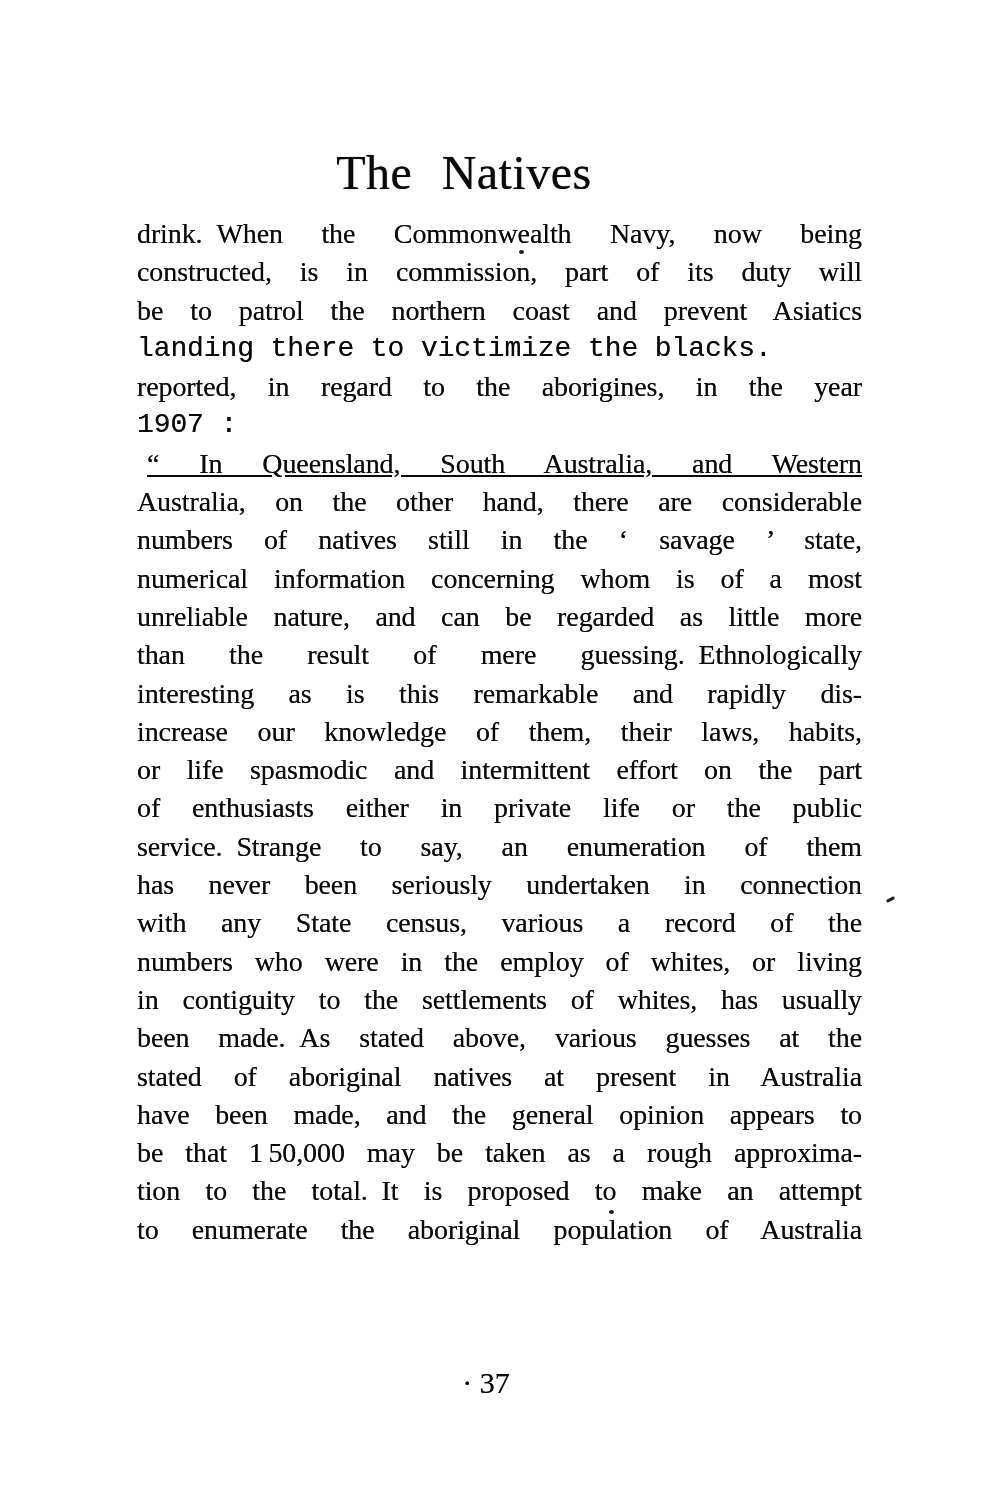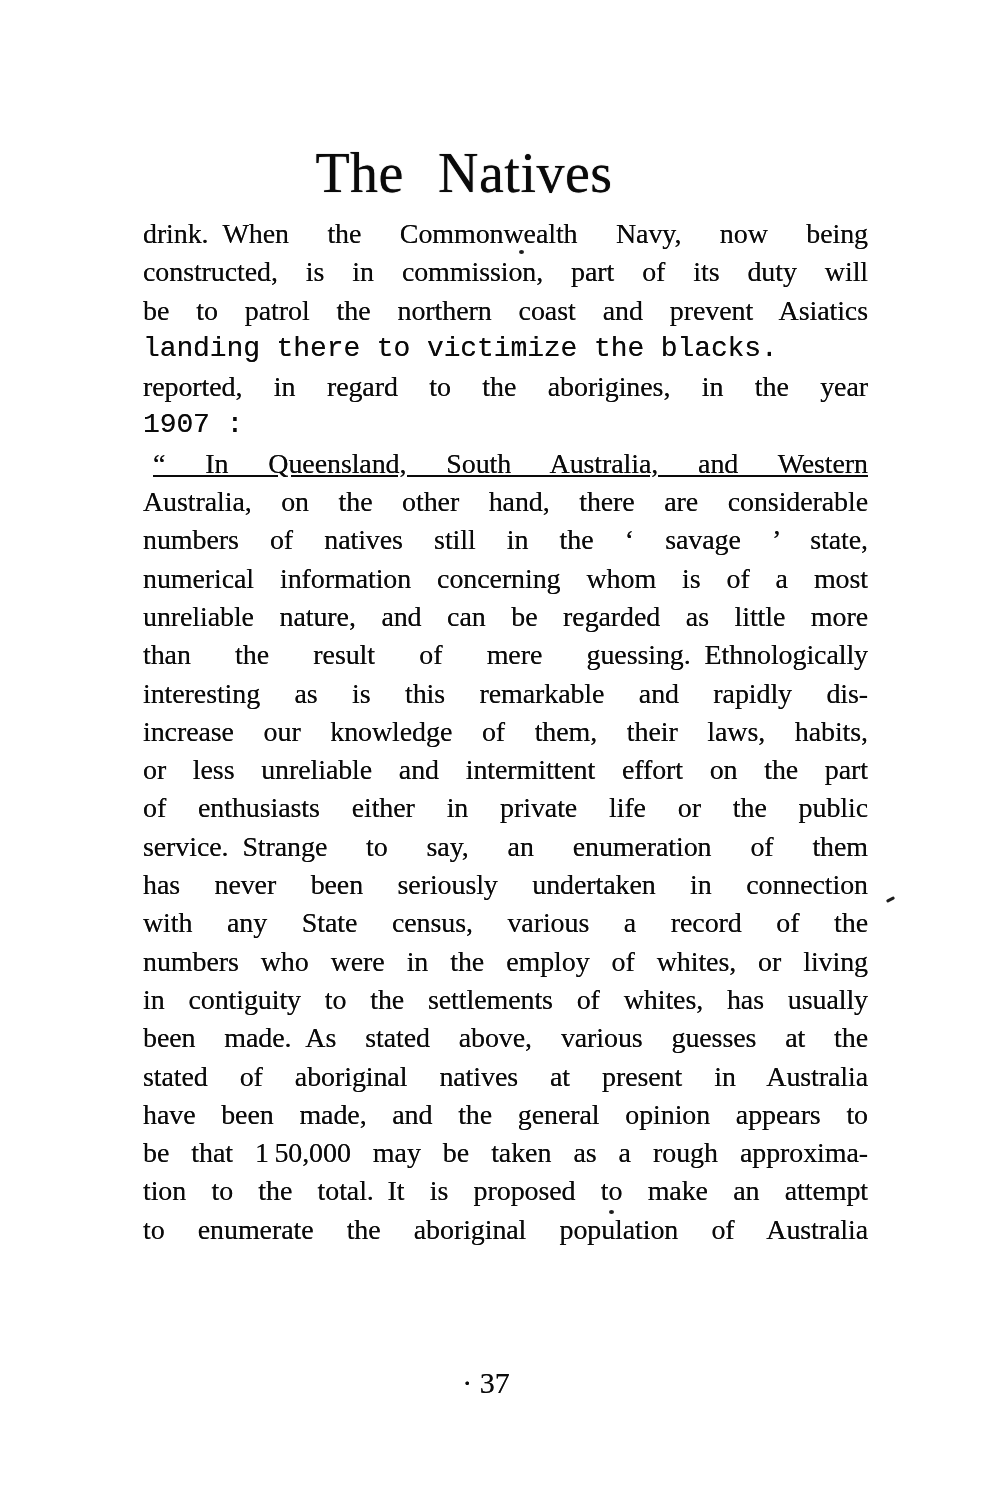--- a/index.html
+++ b/index.html
@@ -11,30 +11,30 @@
     overflow: hidden;
     font-family: "Liberation Serif", "DejaVu Serif", serif;
     color: #0a0a0a;
   }
   .title {
     position: absolute;
     top: 145px;
     left: 0;
     width: 928px;
     text-align: center;
-    font-size: 56px;
+    font-size: 48px;
     line-height: 56px;
     word-spacing: 0.35em;
     letter-spacing: 0.5px;
     text-shadow: 0 0 0.8px rgba(0,0,0,0.8);
     white-space: nowrap;
   }
   .text-block {
     position: absolute;
-    left: 143px;
+    left: 137px;
     top: 215px;
     width: 725px;
   }
   .para { margin: 0; padding: 0; }
   .line {
     font-size: 28px;
     line-height: 38.3px;
     height: 38.3px;
     text-align: justify;
     text-align-last: justify;
@@ -83,21 +83,21 @@
 
     <div class="para">
       <div class="line indq">“ In Queensland, South Australia, and Western</div>
       <div class="line">Australia, on the other hand, there are considerable</div>
       <div class="line">numbers of natives still in the ‘ savage ’ state,</div>
       <div class="line">numerical information concerning whom is of a most</div>
       <div class="line">unreliable nature, and can be regarded as little more</div>
       <div class="line">than the result of mere guessing. Ethnologically</div>
       <div class="line">interesting as is this remarkable and rapidly dis-</div>
       <div class="line">increase our knowledge of them, their laws, habits,</div>
-      <div class="line">or less unreliable and intermittent effort on the part</div>
+      <div class="line">or life spasmodic and intermittent effort on the part</div>
       <div class="line">of enthusiasts either in private life or the public</div>
       <div class="line">service. Strange to say, an enumeration of them</div>
       <div class="line">has never been seriously undertaken in connection</div>
       <div class="line">with any State census, various a record of the</div>
       <div class="line">numbers who were in the employ of whites, or living</div>
       <div class="line">in contiguity to the settlements of whites, has usually</div>
       <div class="line">been made. As stated above, various guesses at the</div>
       <div class="line">stated of aboriginal natives at present in Australia</div>
       <div class="line">have been made, and the general opinion appears to</div>
       <div class="line">be that 1 50,000 may be taken as a rough approxima-</div>

